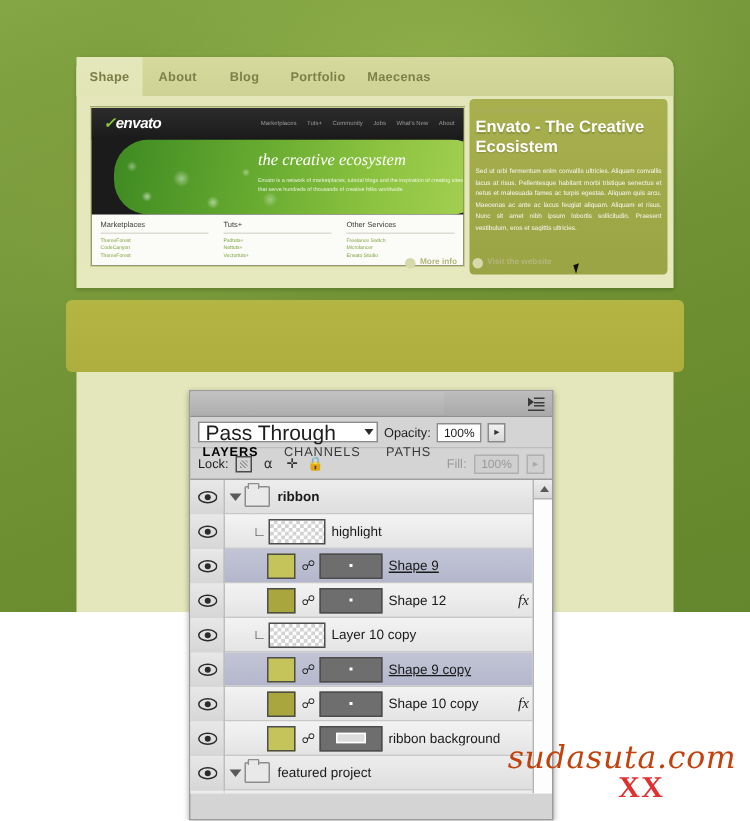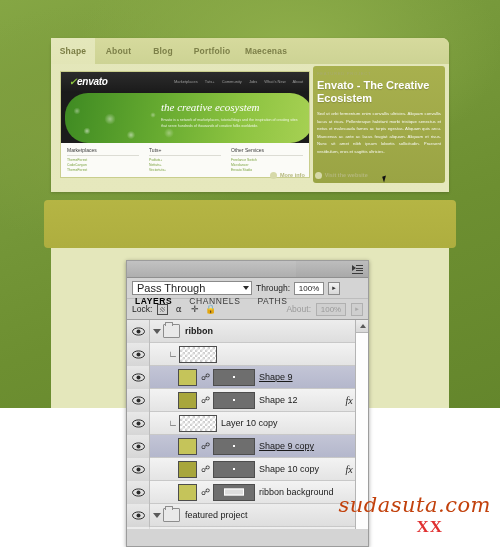--- a/index.html
+++ b/index.html
@@ -56,21 +56,21 @@
   #hero-logo{
     position:absolute;left:8px;top:4px;font-size:10px;font-weight:bold;
     font-style:italic;color:#ffffff;letter-spacing:-.3px;
   }
   #hero-logo .tick{color:#8dc63f;}
   #hero-nav{
     position:absolute;right:6px;top:7px;display:flex;gap:7px;
   }
   #hero-nav span{font-size:4px;color:#9a9a9a;}
   #hero-mid{
-    position:absolute;left:4px;top:21px;width:100%;height:50px;
+    position:absolute;left:15px;top:21px;width:100%;height:50px;
     background:
       radial-gradient(circle 5px at 22px 38px, rgba(255,255,255,.55) 0%, rgba(255,255,255,0) 70%),
       radial-gradient(circle 8px at 45px 26px, rgba(255,255,255,.45) 0%, rgba(255,255,255,0) 70%),
       radial-gradient(circle 6px at 66px 42px, rgba(255,255,255,.5) 0%, rgba(255,255,255,0) 70%),
       radial-gradient(circle 4px at 88px 22px, rgba(255,255,255,.4) 0%, rgba(255,255,255,0) 70%),
       radial-gradient(circle 7px at 104px 40px, rgba(255,255,255,.35) 0%, rgba(255,255,255,0) 70%),
       radial-gradient(circle 5px at 12px 18px, rgba(255,255,255,.4) 0%, rgba(255,255,255,0) 70%),
       linear-gradient(100deg,#3e8a22 0%,#66aa30 38%,#8cc340 70%,#a8d154 100%);
     border-radius: 23px;
   }
@@ -172,21 +172,21 @@
     border-left:4px solid #3a3a3a;border-top:3px solid transparent;border-bottom:3px solid transparent;
   }
 
   #ps-blendrow{
     height:20px;display:flex;align-items:center;padding:0 5px;gap:4px;
     background:#d4d4d4;border-bottom:1px solid #bdbdbd;
   }
   #blend-select{
     width:120px;height:14px;background:#fff;border:1px solid #8b8b8b;
     display:flex;align-items:center;justify-content:space-between;
-    padding:0 2px 0 4px;font-size:11px;box-sizing:border-box;
+    padding:0 2px 0 4px;font-size:14px;box-sizing:border-box;
   }
   .caret{width:0;height:0;border-left:3.5px solid transparent;border-right:3.5px solid transparent;
          border-top:4px solid #2a2a2a;}
   #opacity-label{font-size:8.5px;color:#1d1d1d;}
   #opacity-field{
     width:30px;height:13px;background:#fff;border:1px solid #8b8b8b;
     font-size:8px;display:flex;align-items:center;justify-content:center;box-sizing:border-box;
   }
   .spin{
     width:12px;height:13px;background:linear-gradient(180deg,#f2f2f2,#d8d8d8);
@@ -278,21 +278,21 @@
   }
   #ps-scroll-up .a{width:0;height:0;border-left:3.5px solid transparent;border-right:3.5px solid transparent;border-bottom:4px solid #5a5a5a;}
 
   
   #wm{
     position:absolute;right:9px;bottom:30px;font-family:"DejaVu Serif",serif;
     font-style:italic;font-size:21px;color:#c2410c;letter-spacing:.5px;
   }
   #wm-xx{
     position:absolute;right:57px;bottom:10px;font-family:"Liberation Serif",serif;
-    font-weight:bold;font-size:17px;color:#e03030;letter-spacing:1px;
+    font-weight:bold;font-size:20px;color:#e03030;letter-spacing:1px;
   }
 </style>
 </head>
 <body>
 
 <div id="bg-green"></div>
 <div id="bg-white"></div>
 
 <div id="ribbon-band"></div>
 <div id="lower-panel"></div>
@@ -390,32 +390,32 @@
         <i></i>
       </div>
     </div>
   </div>
 
   <div id="ps-blendrow">
     <div id="blend-select">
       <span>Pass Through</span>
       <span class="caret"></span>
     </div>
-    <span id="opacity-label">Through:</span>
+    <span id="opacity-label">Opacity:</span>
     <div id="opacity-field">100%</div>
     <div class="spin">▸</div>
   </div>
 
   <div id="ps-lockrow">
     <span id="lock-label">Lock:</span>
     <span class="lockicon box"></span>
     <span class="lockicon">⍺</span>
     <span class="lockicon">✛</span>
     <span class="lockicon">🔒</span>
-    <span id="fill-label">About:</span>
+    <span id="fill-label">Fill:</span>
     <div id="fill-field">100%</div>
     <div class="spin dis">▸</div>
   </div>
 
   <div id="ps-list">
 
     <div class="lrow grp">
       <div class="eyecell">
         <span class="eye">
             <svg width="13" height="9" viewBox="0 0 13 9">
@@ -436,20 +436,21 @@
         <span class="eye">
             <svg width="13" height="9" viewBox="0 0 13 9">
               <ellipse cx="6.5" cy="4.5" rx="6" ry="3.6" fill="none" stroke="#2b2b2b" stroke-width="1"></ellipse>
               <circle cx="6.5" cy="4.5" r="2" fill="#2b2b2b"></circle>
             </svg>
           </span>
       </div>
       <div style="width:17px"></div>
       <div class="clipicon">∟</div>
       <div class="thumb checker"></div>
+      <div class="lname">highlight</div>
     </div>
 
     <div class="lrow sel">
       <div class="eyecell">
         <span class="eye">
             <svg width="13" height="9" viewBox="0 0 13 9">
               <ellipse cx="6.5" cy="4.5" rx="6" ry="3.6" fill="none" stroke="#2b2b2b" stroke-width="1"></ellipse>
               <circle cx="6.5" cy="4.5" r="2" fill="#2b2b2b"></circle>
             </svg>
           </span>

